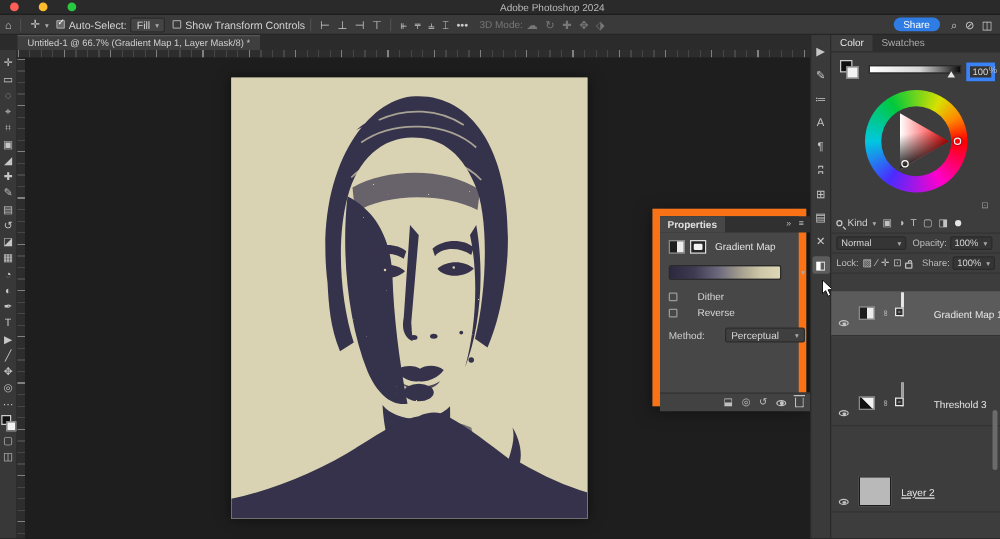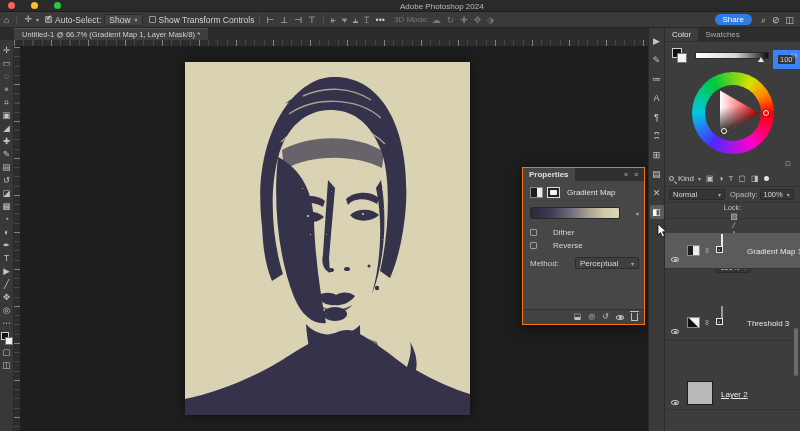--- a/index.html
+++ b/index.html
@@ -46,21 +46,21 @@
   .ruler-top{left:14px;top:40px;width:634px;height:7px;background:#2d2d2d;border-bottom:1px solid #1d1d1d;
     background-image:repeating-linear-gradient(to right,rgba(160,160,160,.65) 0 1px,transparent 1px 37px),
                      repeating-linear-gradient(to right,rgba(130,130,130,.3) 0 1px,transparent 1px 9.25px);}
   .ruler-left{left:14px;top:47px;width:7px;height:384px;background:#2d2d2d;border-right:1px solid #1d1d1d;
     background-image:repeating-linear-gradient(to bottom,rgba(160,160,160,.65) 0 1px,transparent 1px 37px),
                      repeating-linear-gradient(to bottom,rgba(130,130,130,.3) 0 1px,transparent 1px 9.25px);}
   .canvas{left:21px;top:47px;width:627px;height:384px;background:#1e1e1e;}
   .document{left:185px;top:62px;width:285px;height:353px;background:#d9d3b3;box-shadow:0 0 10px rgba(0,0,0,.55);}
 
   
-  .props{left:522px;top:167px;width:123px;height:158px;background:#474747;border:1px solid #f97316;
+  .props{left:522px;top:167px;width:123px;height:158px;background:#474747;border:6px solid #f97316;
          box-shadow:0 4px 14px rgba(0,0,0,.5);font-size:8px;}
   .props-titlebar{left:0;top:0;width:121px;height:13px;background:#303030;display:flex;align-items:center;}
   .props-tab{background:#474747;height:13px;display:flex;align-items:center;padding:0 6px;font-size:8px;color:#e0e0e0;font-weight:bold;}
   .props-hdr-ico{margin-left:auto;color:#b5b5b5;font-size:7px;padding-right:4px;letter-spacing:2px;}
   .adj-thumb{width:13px;height:11px;border:1px solid #8a8a8a;background:linear-gradient(to right,#1e1e1e 0 50%,#ececec 50%);}
   .mask-thumb-sm{width:13px;height:11px;border:1px solid #dcdcdc;background:#262626;position:relative;}
   .mask-thumb-sm::after{content:"";position:absolute;left:2px;top:2px;right:2px;bottom:2px;background:#f3f3f3;border-radius:1px;}
   .grad-bar{height:12px;border:1px solid #2a2a2a;border-radius:2px;
     background:linear-gradient(to right,#2c2840 0%,#3d3a52 22%,#6f6b7e 45%,#a9a390 66%,#cfc9a9 83%,#ddd7b6 100%);}
   .prop-select{background:#3f3f3f;border:1px solid #2c2c2c;border-radius:2px;height:12px;display:flex;align-items:center;
@@ -121,21 +121,21 @@
     <span class="title-text abs" style="left:400px;top:2px;">Adobe Photoshop 2024</span>
   </div>
 
   <div class="abs optionsbar">
     <span class="ob-icon" style="margin-left:4px;">⌂</span>
     <span class="ob-sep"></span>
     <span class="ob-icon">✛<span class="caret">▾</span></span>
     <span class="chk checked"></span>
     <span>Auto-Select:</span>
     <span class="ob-select">
-      <span>Show</span>
+      <span>Fill</span>
       <span class="caret">▾</span>
     </span>
     <span class="chk"></span>
     <span>Show Transform Controls</span>
     <span class="ob-sep"></span>
     <span class="ob-icon">⊢</span>
     <span class="ob-icon">⊥</span>
     <span class="ob-icon">⊣</span>
     <span class="ob-icon">⊤</span>
     <span class="ob-sep"></span>
@@ -317,21 +317,21 @@
       <span class="ptab">Swatches</span>
     </div>
     <div class="abs" style="left:0;top:14px;width:135px;height:143px;">
       <div class="abs" style="left:7px;top:6px;width:16px;height:16px;">
         <span class="abs" style="left:0;top:0;width:10px;height:10px;background:#111;border:1px solid #cfcfcf;"></span>
         <span class="abs" style="left:5px;top:5px;width:10px;height:10px;background:#f4f4f4;border:1px solid #777;"></span>
       </div>
       <div class="abs slider" style="left:30px;top:10px;width:74px;">
         <span class="slider-marker"></span>
       </div>
-      <span class="abs" style="left:108px;top:8px;font-size:7.5px;color:#d8d8d8;background:#343434;border:5px solid #3b82f6;padding:0 2px;">100</span>
+      <span class="abs" style="left:108px;top:8px;font-size:7.5px;color:#d8d8d8;background:#343434;border:3px solid #3b82f6;padding:0 2px;">100</span>
       <span class="abs" style="left:126px;top:9px;font-size:7.5px;color:#bdbdbd;">%</span>
       <div class="abs wheel" style="left:27px;top:30px;width:82px;height:82px;"></div>
       <div class="abs wheel-hole" style="left:40px;top:43px;width:56px;height:56px;"></div>
       <svg class="abs" style="left:40px;top:43px;" width="56" height="56" viewBox="0 0 56 56">
         <defs>
           <linearGradient id="triW" x1="0" y1="0" x2="1" y2="0">
             <stop offset="0" stop-color="#ffffff"></stop>
               <stop offset="1" stop-color="#ff0000"></stop>
           </linearGradient>
           <linearGradient id="triB" x1="0.25" y1="0" x2="0.4" y2="1">
@@ -365,21 +365,21 @@
         <span>Normal</span>
         <span class="caret" style="margin-left:auto;">▾</span>
       </span>
       <span style="margin-left:5px;font-size:7.5px;color:#bdbdbd;">Opacity:</span>
       <span class="sel-box" style="margin-left:2px;">
         <span>100%</span>
         <span class="caret">▾</span>
       </span>
     </div>
 
-    <div class="abs filter-row" style="left:0;top:175px;width:135px;flex-direction:column;">
+    <div class="abs filter-row" style="left:0;top:175px;width:135px;">
       <span style="font-size:7.5px;color:#bdbdbd;">Lock:</span>
       <span class="fil-ico" style="margin-left:3px;">▨</span>
       <span class="fil-ico" style="margin-left:3px;">∕</span>
       <span class="fil-ico" style="margin-left:3px;">✛</span>
       <span class="fil-ico" style="margin-left:3px;">⊡</span>
       <span class="lock-ico" style="margin-left:3px;"></span>
       <span style="margin-left:auto;font-size:7.5px;color:#bdbdbd;">Share:</span>
       <span class="sel-box" style="margin-left:2px;">
         <span>100%</span>
         <span class="caret">▾</span>

